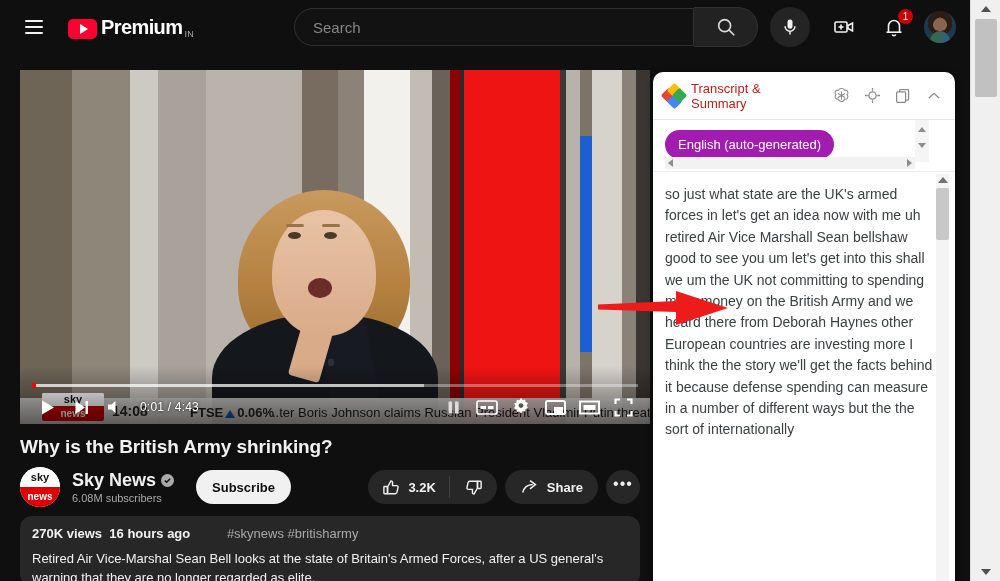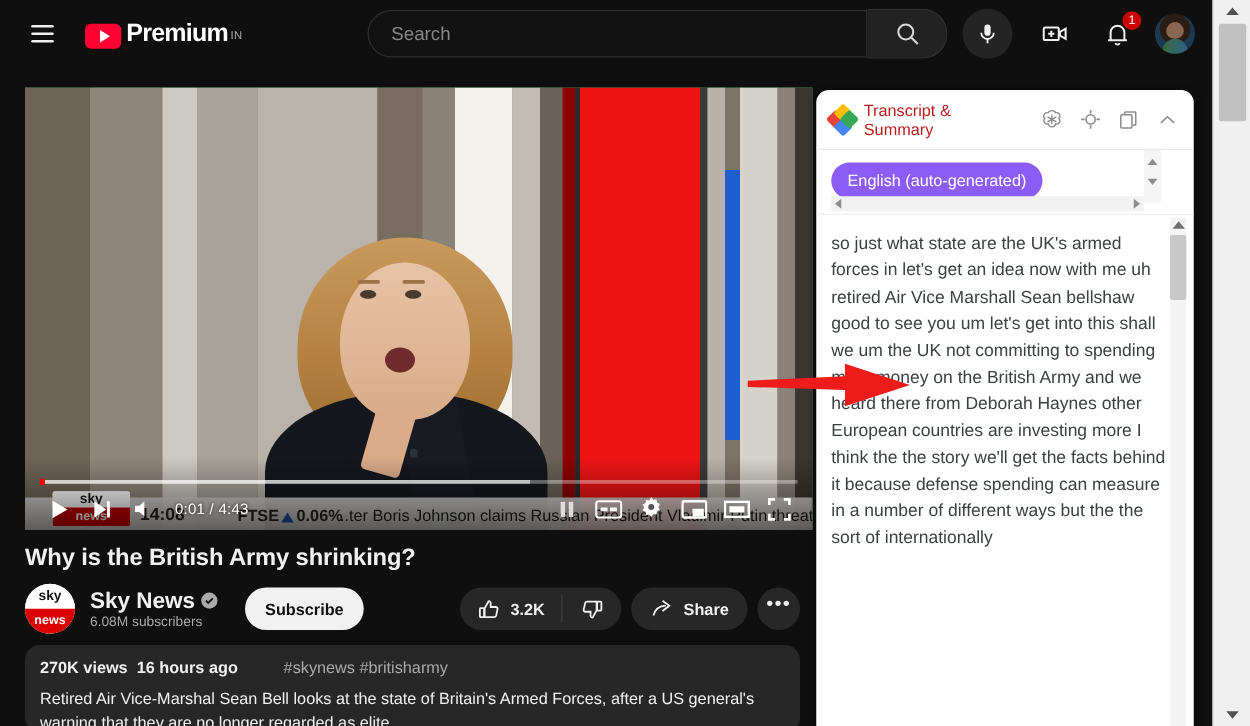--- a/index.html
+++ b/index.html
@@ -16,21 +16,21 @@
     position:absolute; top:0; left:0; width:970px; height:54px;
     background:#0f0f0f; display:flex; align-items:center;
     z-index:40;
   }
   #hamburger{
     width:40px; height:40px; margin-left:14px; border-radius:50%;
     display:flex; flex-direction:column; justify-content:center; align-items:center; gap:4px;
     cursor:pointer;
   }
   #hamburger span{ display:block; width:18px; height:2px; background:#f1f1f1; border-radius:1px;}
-  #logo-block{ display:flex; align-items:center; margin-left:14px; cursor:pointer;}
+  #logo-block{ display:flex; align-items:flex-end; margin-left:14px; cursor:pointer;}
   .yt-play{
     width:29px; height:20px; background:#FF0033; border-radius:5px;
     display:flex; align-items:center; justify-content:center; margin-top:3px;
   }
   .yt-play i{
     width:0;height:0;border-left:8px solid #fff;border-top:5px solid transparent;border-bottom:5px solid transparent;
     margin-left:2px;
   }
   #premium-word{
     font-size:20px; font-weight:bold; letter-spacing:-0.6px; color:#fff;
@@ -86,21 +86,21 @@
   .sb-arrow .tri-up{ width:0;height:0;border-left:5px solid transparent;border-right:5px solid transparent;border-bottom:6px solid #505050;}
   .sb-arrow .tri-down{ width:0;height:0;border-left:5px solid transparent;border-right:5px solid transparent;border-top:6px solid #505050;}
   #page-thumb{ position:absolute; top:19px; left:4px; width:22px; height:78px; background:#c1c1c1; border-radius:2px;}
 
   
   #content{ position:absolute; top:54px; left:0; width:970px; height:527px; }
 
   
   #player{
     position:absolute; left:20px; top:16px; width:630px; height:354px;
-    background:#15803d; overflow:hidden;
+    background:#c2410c; overflow:hidden;
   }
   #videoframe{ position:absolute; inset:0; }
   .vstrip{ position:absolute; top:0; bottom:0; }
   #studio-bg{ position:absolute; inset:0; background:#7d7468;}
   #anchor{
     position:absolute; left:180px; bottom:0; width:250px; height:250px;
   }
   #anchor-hair{
     position:absolute; left:38px; top:16px; width:172px; height:175px;
     background:linear-gradient(180deg,#c99a5e 0%,#b4813f 55%,#9a6c31 100%);
@@ -224,21 +224,21 @@
   #tp-logo .q1{ background:#ea4335; left:0; top:5.5px;}
   #tp-logo .q2{ background:#fbbc05; left:5.5px; top:0;}
   #tp-logo .q3{ background:#4285f4; left:5.5px; top:11px;}
   #tp-logo .q4{ background:#34a853; left:11px; top:5.5px;}
   #tp-title{ font-size:13px; color:#b91c1c; line-height:15px; margin-left:6px; width:112px;}
   #tp-actions{ margin-left:auto; display:flex; align-items:center; gap:9px; }
   .tp-ic{ width:22px;height:22px;display:flex;align-items:center;justify-content:center;cursor:pointer;color:#8a8a8a;}
 
   #tp-langrow{ position:relative; height:52px; border-bottom:1px solid #eee; }
   #lang-chip{
-    position:absolute; left:12px; top:10px; background:#8b5cf6; color:#fff;
+    position:absolute; left:12px; top:10px; background:#a21caf; color:#fff;
     font-size:13px; padding:7px 13px; border-radius:16px; cursor:pointer; white-space:nowrap;
   }
   #lang-vscroll{ position:absolute; right:26px; top:0; width:14px; height:42px; background:#f5f5f5;}
   #lang-vscroll .ua{ width:0;height:0;border-left:4px solid transparent;border-right:4px solid transparent;
      border-bottom:5px solid #8d8d8d; margin:7px auto 0;}
   #lang-vscroll .da{ width:0;height:0;border-left:4px solid transparent;border-right:4px solid transparent;
      border-top:5px solid #8d8d8d; margin:11px auto 0;}
   #lang-hscroll{ position:absolute; left:12px; right:40px; bottom:2px; height:12px; background:#f2f2f2;}
   #lang-hscroll .la{ position:absolute; left:3px; top:2px; width:0;height:0;
      border-top:4px solid transparent;border-bottom:4px solid transparent;border-right:5px solid #8d8d8d;}

